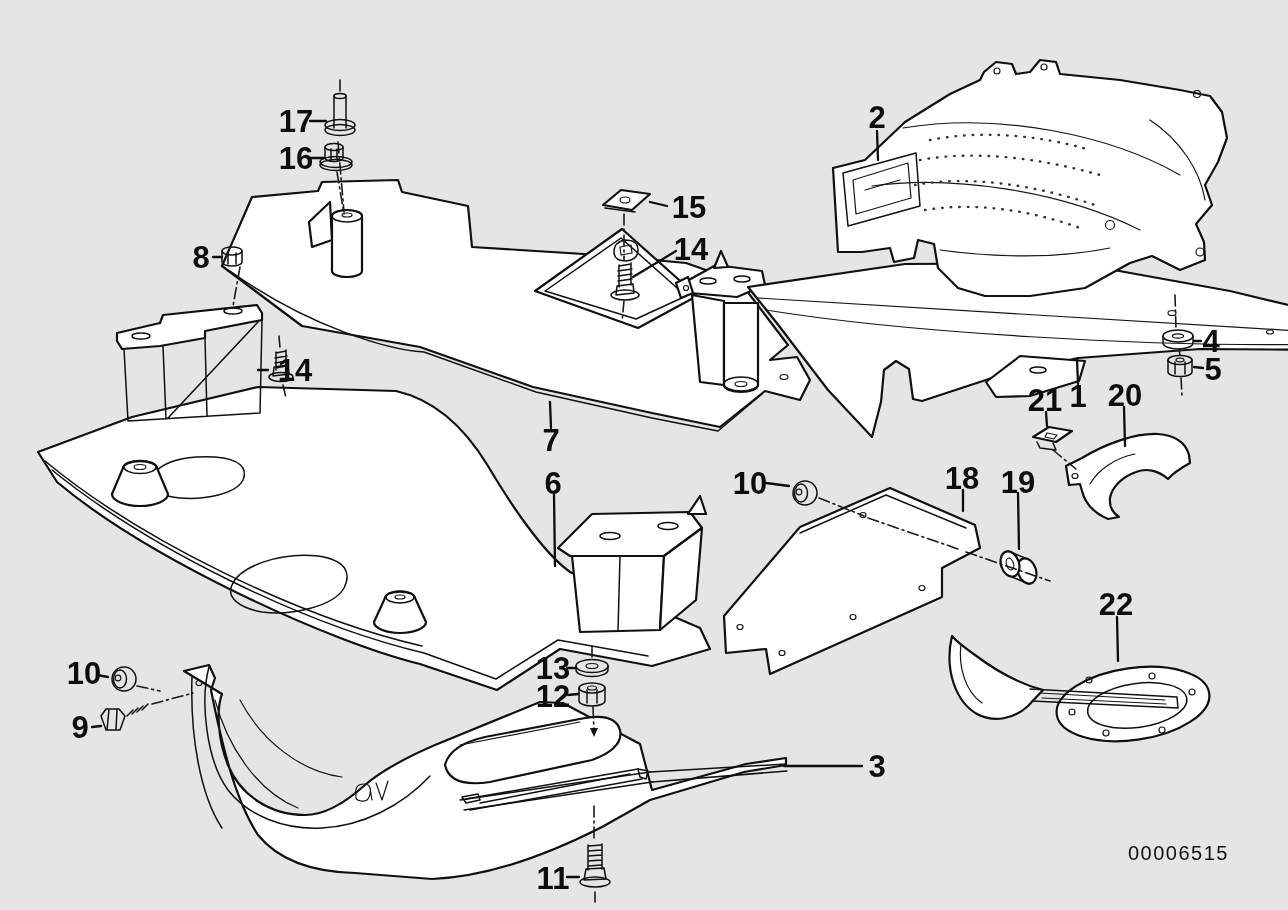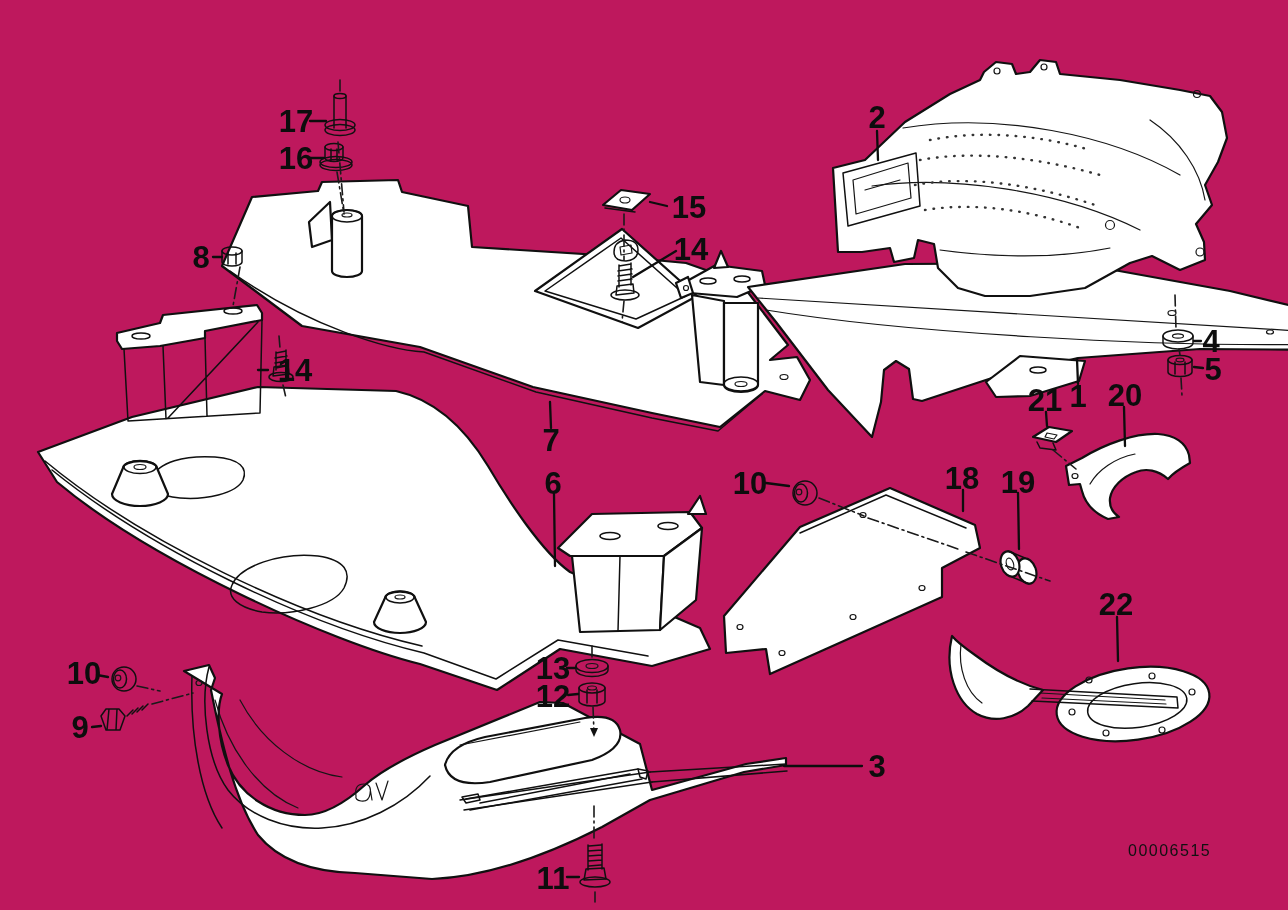--- a/index.html
+++ b/index.html
@@ -1,27 +1,27 @@
 <!DOCTYPE html>
 <html><head>
 <meta charset="utf-8">
 <style>
   html,body{margin:0;padding:0;background:#fff;}
-  .stage{position:relative;width:1288px;height:910px;background:#be185d;overflow:hidden;
+  .stage{position:relative;width:1288px;height:910px;background:#e5e5e5;overflow:hidden;
          font-family:"Liberation Sans",sans-serif;}
   svg{position:absolute;inset:0;}
   .p  {fill:#fff;stroke:#101010;stroke-width:2.2;stroke-linejoin:round;stroke-linecap:round;}
   .l  {fill:none;stroke:#101010;stroke-width:1.5;stroke-linejoin:round;stroke-linecap:round;}
   .t  {fill:none;stroke:#151515;stroke-width:1.2;stroke-linejoin:round;stroke-linecap:round;}
   .dots{fill:none;stroke:#333;stroke-width:2.4;stroke-dasharray:.6 8;stroke-linecap:round;}
   .callout-label{font-family:"Liberation Sans",sans-serif;font-weight:bold;font-size:31px;fill:#0d0d0d;}
   .ldr {stroke:#0d0d0d;stroke-width:2.3;stroke-linecap:round;}
   .axis{stroke:#1a1a1a;stroke-width:1.6;stroke-dasharray:11 4 2 4;stroke-linecap:round;}
   .drawing-number{position:absolute;left:1128px;top:842px;width:110px;
-                  font-family:"Liberation Sans",sans-serif;font-size:16px;color:#111;
+                  font-family:"Liberation Sans",sans-serif;font-size:20px;color:#111;
                   letter-spacing:1.5px;white-space:nowrap;}
 </style>
 </head>
 <body>
 
 <div class="stage">
   <svg width="1288" height="910" viewBox="0 0 1288 910">
 
     <g>
       <path class="p" d="M38,452 L132,417 L258,387 L396,391 C436,400 465,428 488,466 C508,500 542,552 570,572 L700,628 L710,649 L652,666 L560,649 L497,690 L420,664 C330,642 150,560 57,482 Z"></path>

